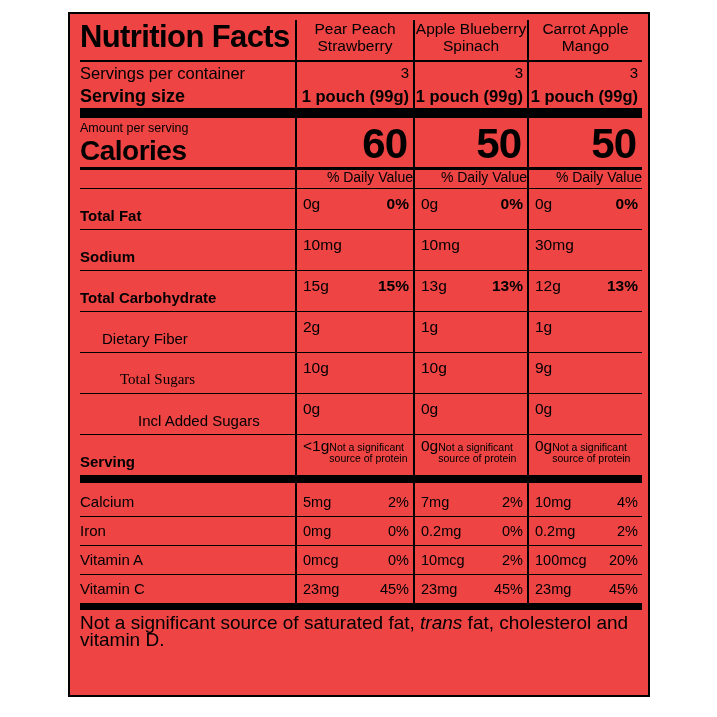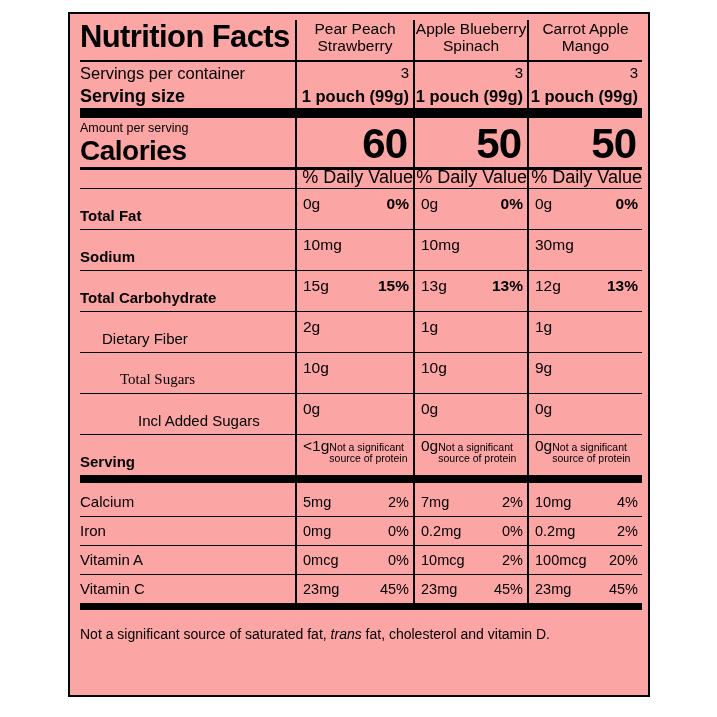--- a/index.html
+++ b/index.html
@@ -23,21 +23,21 @@
   }
 
   .panel {
     position: absolute;
     left: 68px;
     top: 12px;
     width: 582px;
     height: 685px;
     border: 2px solid #000;
     box-sizing: border-box;
-    background: #fca5a5;
+    background: #ef4444;
   }
 
   .inner {
     position: absolute;
     left: 10px;
     top: 6px;
     right: 10px;
     bottom: 4px;
   }
 
@@ -114,21 +114,21 @@
   .cal-val {
     font-size: 42px;
     font-weight: bold;
     line-height: 46px;
     text-align: right;
     padding-right: 6px;
     letter-spacing: -1px;
   }
 
   .dv-head {
-    font-size: 18px;
+    font-size: 14px;
     text-align: right;
     padding-right: 4px;
     line-height: 15px;
   }
 
   
   .nut .lbl {
     font-size: 15px;
     line-height: 21px;
     padding: 16px 0 3px 0;
@@ -164,23 +164,23 @@
     line-height: 11px;
     text-align: left;
     width: 86px;
   }
 
   .vitrow .lbl { font-size: 15px; line-height: 20px; padding: 4px 0 3px 0; }
   .vitrow .cellpair { font-size: 14.5px; padding-top: 4px; padding-bottom: 3px; }
   .vitrow .cellpair .pct { font-weight: normal; }
 
   .footnote {
-    font-size: 14px;
+    font-size: 19px;
     line-height: 17px;
-    padding-top: 16px;
+    padding-top: 4px;
   }
   .footnote i { font-style: italic; }
 </style>
 </head>
 <body>
 
 <div class="page">
   <div class="panel">
     <div class="inner">
 

